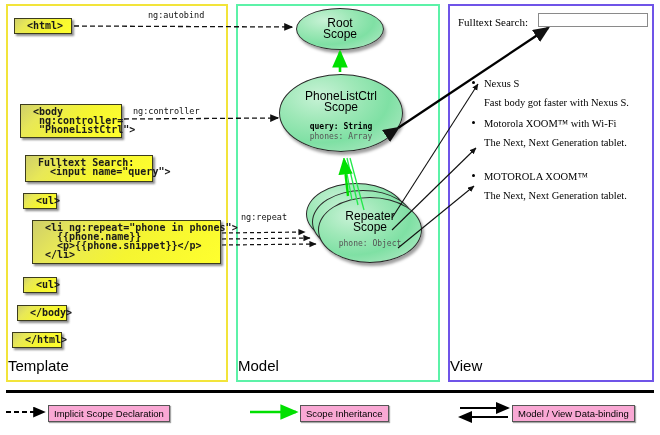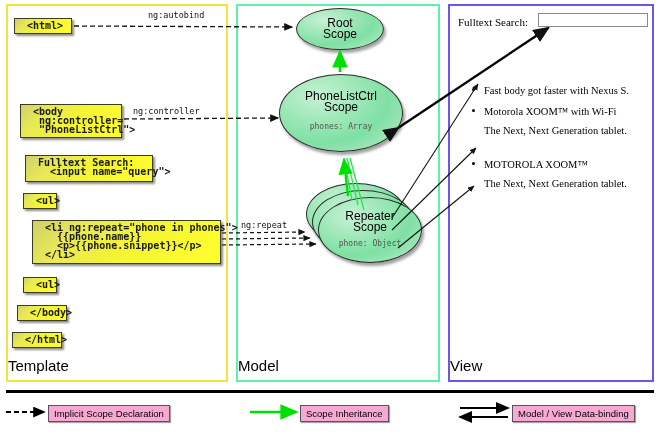--- a/index.html
+++ b/index.html
@@ -109,21 +109,21 @@
   
   .edge-label {
     position: absolute;
     font-family: "DejaVu Sans Mono", "Liberation Mono", monospace;
     font-size: 8.5px;
     color: #111;
     white-space: nowrap;
   }
   #lbl-autobind   { left: 148px; top: 10px; }
   #lbl-controller { left: 133px; top: 106px; }
-  #lbl-repeat     { left: 241px; top: 220px; }
+  #lbl-repeat     { left: 241px; top: 212px; }
 
   
   .view-search-label {
     position: absolute;
     left: 458px; top: 16px;
     font-family: "Liberation Serif", serif;
     font-size: 11px;
     color: #000;
     white-space: nowrap;
   }
@@ -227,20 +227,21 @@
 
   <div class="scope" id="root-scope">
     <div class="title" style="white-space:pre-line;">Root
 Scope</div>
   </div>
 
   <div class="scope" id="ctrl-scope">
     <div class="title" style="white-space:pre-line;">PhoneListCtrl
 Scope</div>
     <div class="props">
+      <div class="b">query: String</div>
       <div class="g">phones: Array</div>
     </div>
   </div>
 
   <div class="rep-back" id="rep-back-1"></div>
   <div class="rep-back" id="rep-back-2"></div>
   <div class="scope" id="rep-scope">
     <div class="title" style="white-space:pre-line;">Repeater
 Scope</div>
     <div class="props">
@@ -286,20 +287,21 @@
     <line x1="392" y1="230" x2="476" y2="148" stroke="#111" stroke-width="1.1" marker-end="url(#ah-black-s)"></line>
     <line x1="398" y1="248" x2="474" y2="186" stroke="#111" stroke-width="1.1" marker-end="url(#ah-black-s)"></line>
   </svg>
 
   <div class="view-search-label">Fulltext Search:</div>
   <input class="view-input" type="text" placeholder="" style="">
 
   <div class="view-list">
     <div class="view-item">
       <span class="bullet"></span>
+      <span class="name">Nexus S</span>
       <span class="snippet">Fast body got faster with Nexus S.</span>
     </div>
     <div class="view-item" style="margin-top:9px;">
       <span class="bullet"></span>
       <span class="name">Motorola XOOM™  with Wi-Fi</span>
       <span class="snippet">The Next, Next Generation tablet.</span>
     </div>
     <div class="view-item" style="margin-top:22px;">
       <span class="bullet"></span>
       <span class="name">MOTOROLA XOOM™</span>

